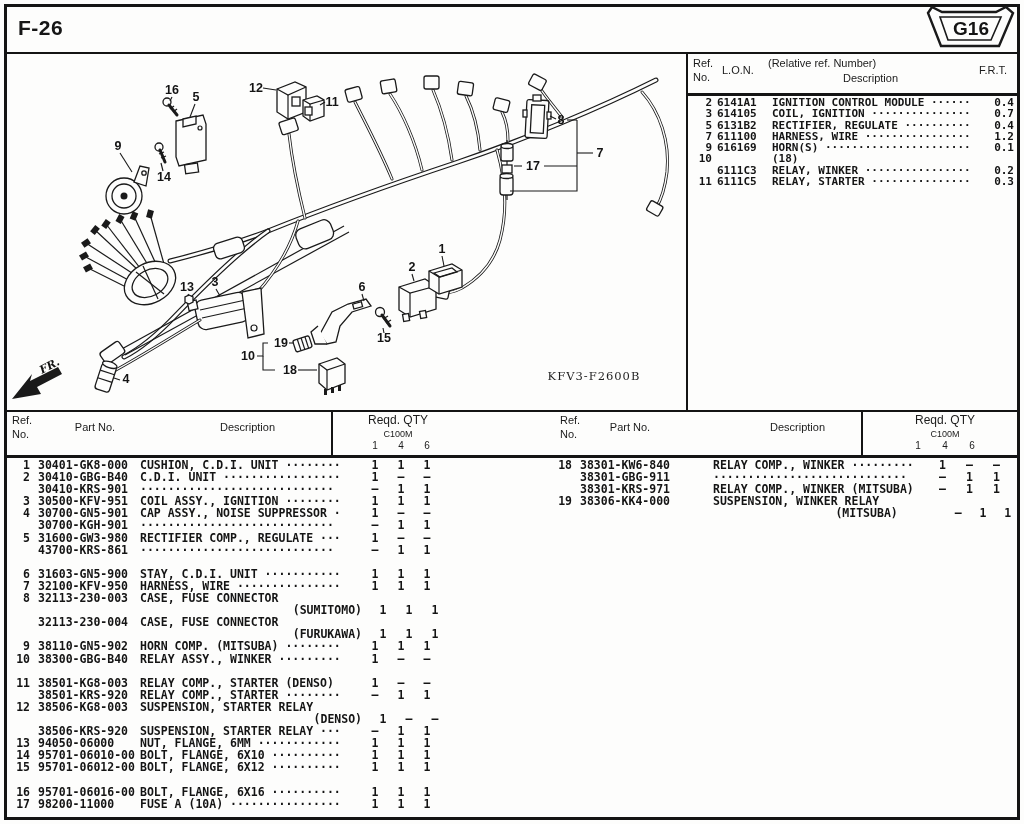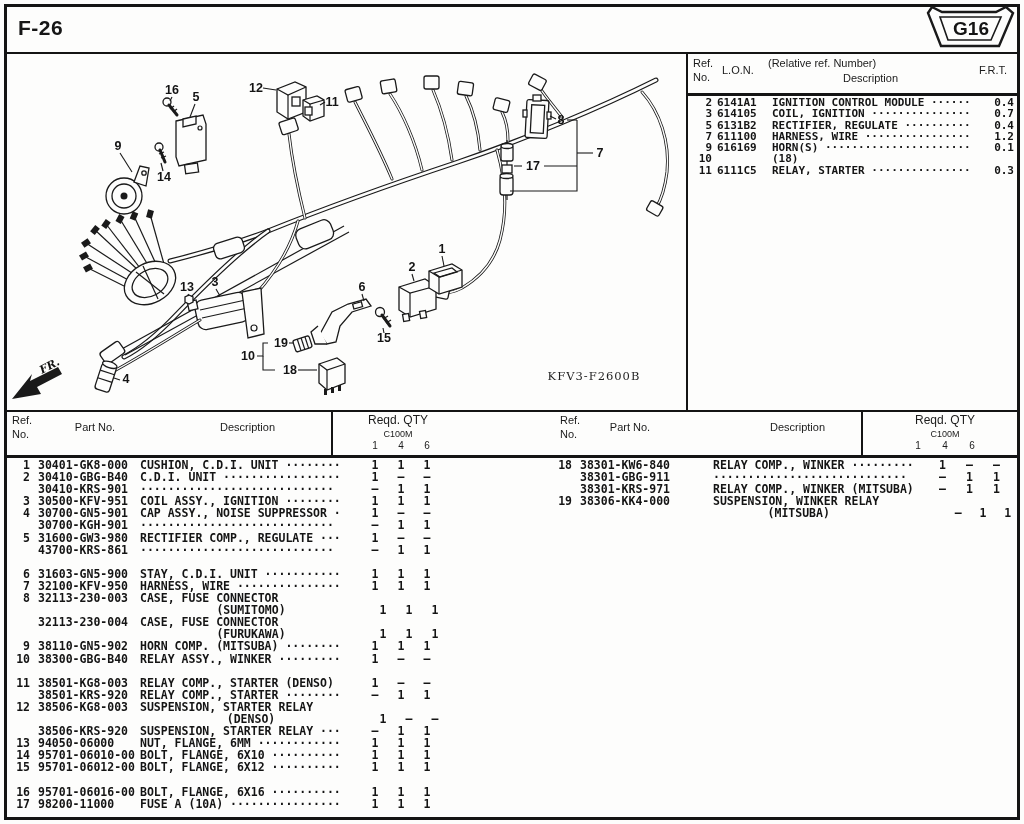--- a/index.html
+++ b/index.html
@@ -29,21 +29,21 @@
   .prow{display:flex;line-height:12.1px;height:12.1px;font-size:11.5px;}
   .gap{height:12.1px;}
   #ptl .c-ref{width:26px;text-align:right;}
   #ptl .c-part{width:102px;margin-left:8px;}
   #ptl .c-desc{width:222px;white-space:pre;overflow:hidden;}
   #ptr .c-ref{width:52px;text-align:right;}
   #ptr .c-part{width:108px;margin-left:8px;}
   #ptr .c-desc{width:216px;white-space:pre;overflow:hidden;margin-left:25px;}
   .c-q{width:26px;text-align:center;}
   #ptr .c-q{width:27px;}
-  .ralign{text-align:center;padding-right:8px;}
+  .ralign{text-align:right;padding-right:8px;}
   #ptr .ralign{padding-right:48px;}
   
   #diag{position:absolute;left:0;top:0;}
   .t1{stroke:#1a1a1a;stroke-width:5;fill:none;stroke-linecap:round;}
   .t2{stroke:#fdfdfc;stroke-width:2.6;fill:none;stroke-linecap:round;}
   .s1{stroke:#1a1a1a;stroke-width:3;fill:none;stroke-linecap:round;}
   .s2{stroke:#fdfdfc;stroke-width:1.4;fill:none;stroke-linecap:round;}
   .w1{stroke:#1a1a1a;stroke-width:1.2;fill:none;}
   .part{fill:#fdfdfc;stroke:#1a1a1a;stroke-width:1.3;}
   .partf{fill:#1a1a1a;stroke:none;}
@@ -111,20 +111,26 @@
         <span class="r-ref">9</span>
         <span class="r-lon">616169</span>
         <span class="r-desc">HORN(S) ······················</span>
         <span class="r-frt">0.1</span>
       </div>
       <div class="rrow">
         <span class="r-ref">10</span>
         <span class="r-lon"></span>
         <span class="r-desc">(18)</span>
         <span class="r-frt"></span>
+      </div>
+      <div class="rrow">
+        <span class="r-ref"></span>
+        <span class="r-lon">6111C3</span>
+        <span class="r-desc">RELAY, WINKER ················</span>
+        <span class="r-frt">0.2</span>
       </div>
       <div class="rrow">
         <span class="r-ref">11</span>
         <span class="r-lon">6111C5</span>
         <span class="r-desc">RELAY, STARTER ···············</span>
         <span class="r-frt">0.3</span>
       </div>
     </div>
 
   <div class="hcell" style="left:12px;top:414px;">Ref.</div>

